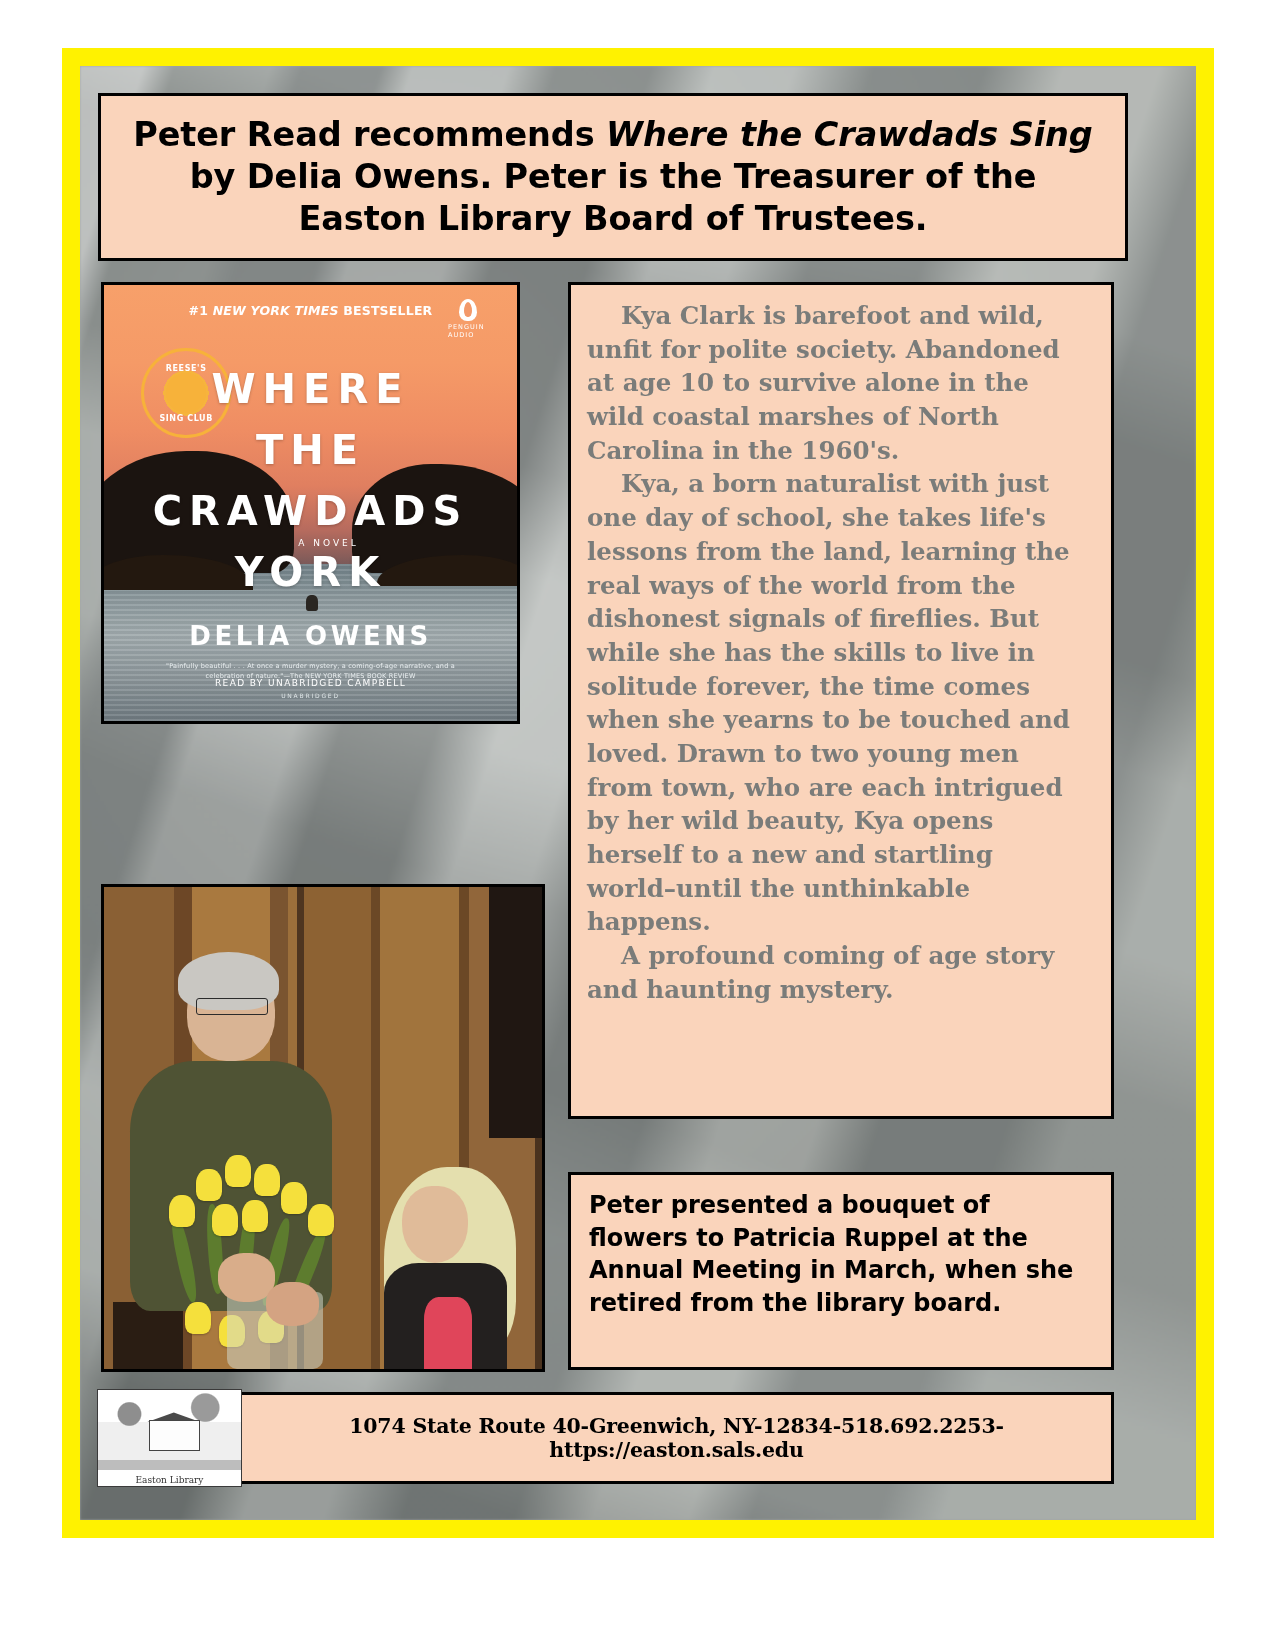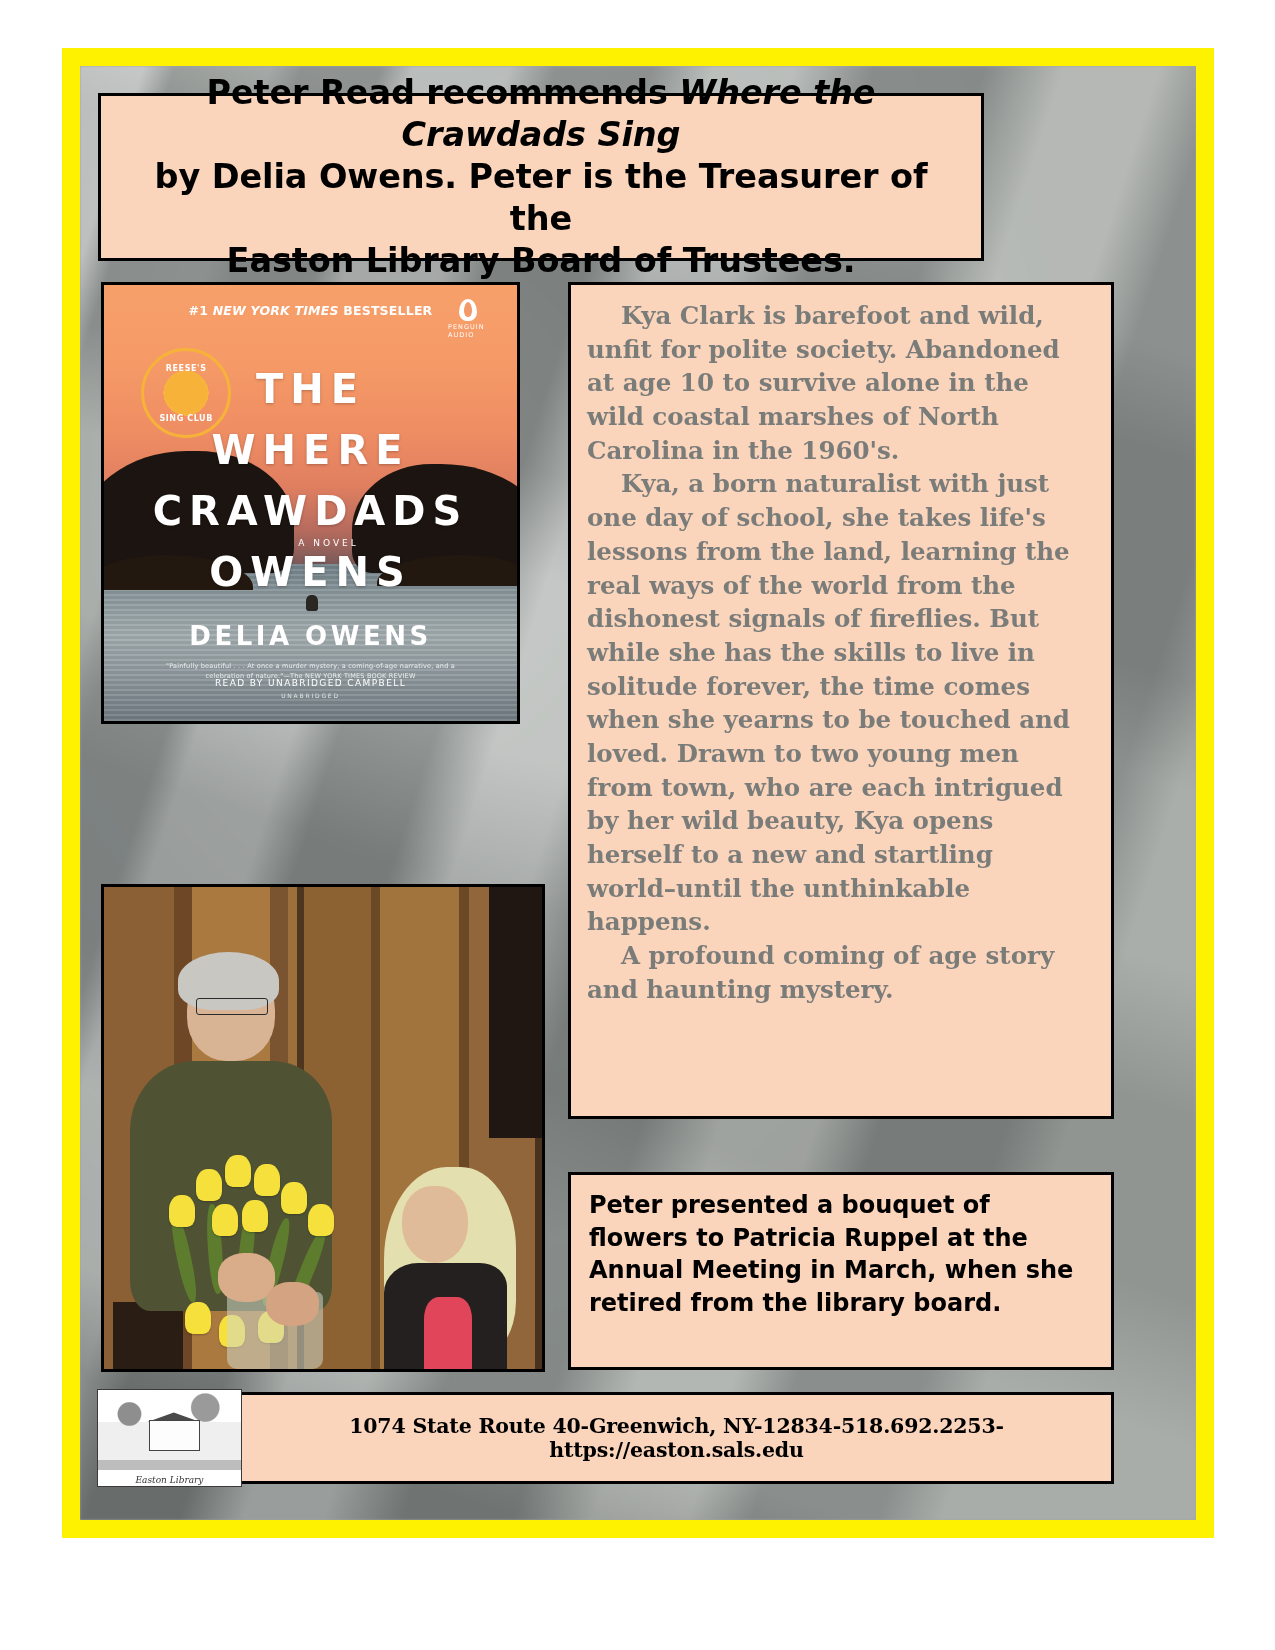--- a/index.html
+++ b/index.html
@@ -61,21 +61,21 @@
     background: #fad4bb;
     border: 3px solid #000;
     box-sizing: border-box;
     position: absolute;
   }
 
   
   .header {
     left: 98px;
     top: 93px;
-    width: 886px;
+    width: 1030px;
     height: 168px;
     display: flex;
     align-items: center;
     justify-content: center;
     padding: 4px 18px;
   }
   .header-text {
     font-family: "DejaVu Sans", sans-serif;
     font-weight: bold;
     font-size: 33.5px;
@@ -487,21 +487,20 @@
   .logo-ground {
     position: absolute;
     left: 0; right: 0; bottom: 16px; height: 10px;
     background: #bdbdbd;
   }
   .logo-caption {
     position: absolute;
     left: 0; right: 0; bottom: 1px;
     text-align: center;
     font-family: "DejaVu Serif", serif;
-    font-style: italic;
     font-size: 9px;
     color: #333;
   }
 </style>
 </head>
 <body>
 
 <div class="page">
 
   <div class="yellow-border">
@@ -536,24 +535,24 @@
       <div>PENGUIN</div>
       <div>AUDIO</div>
     </div>
 
     <div class="reese-badge">
       <div class="r1">REESE'S</div>
       <div class="r2">SING CLUB</div>
     </div>
 
     <div class="cover-title">
+      <div>WHERE</div>
       <div>THE</div>
-      <div>WHERE</div>
       <div>CRAWDADS</div>
-      <div>OWENS</div>
+      <div>YORK</div>
     </div>
 
     <div class="cover-novel">A NOVEL</div>
     <div class="cover-author">DELIA OWENS</div>
     <div class="cover-blurb">"Painfully beautiful . . . At once a murder mystery, a coming-of-age narrative, and a celebration of nature."—The NEW YORK TIMES BOOK REVIEW</div>
     <div class="cover-read-by">
       <div>READ BY UNABRIDGED CAMPBELL</div>
       <div class="unabridged">UNABRIDGED</div>
     </div>
   </div>

